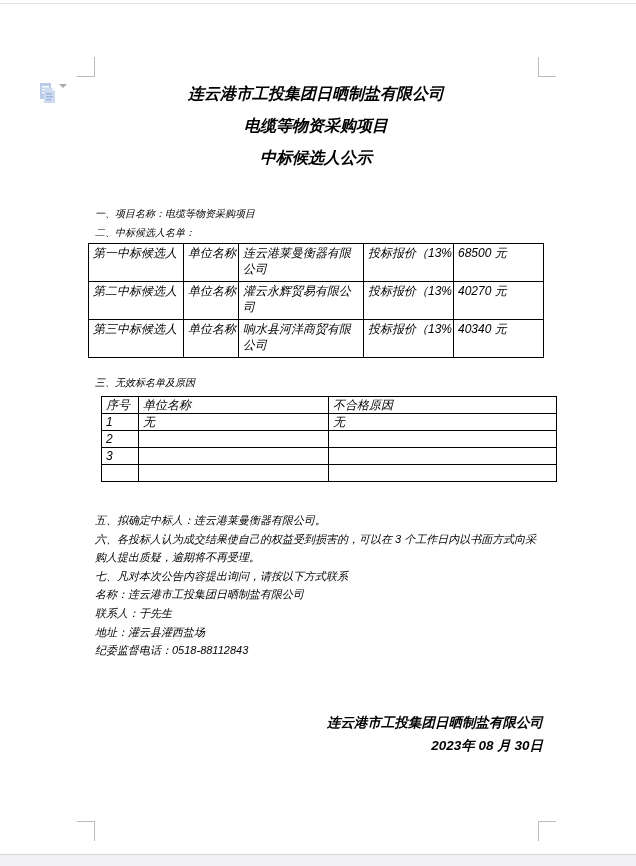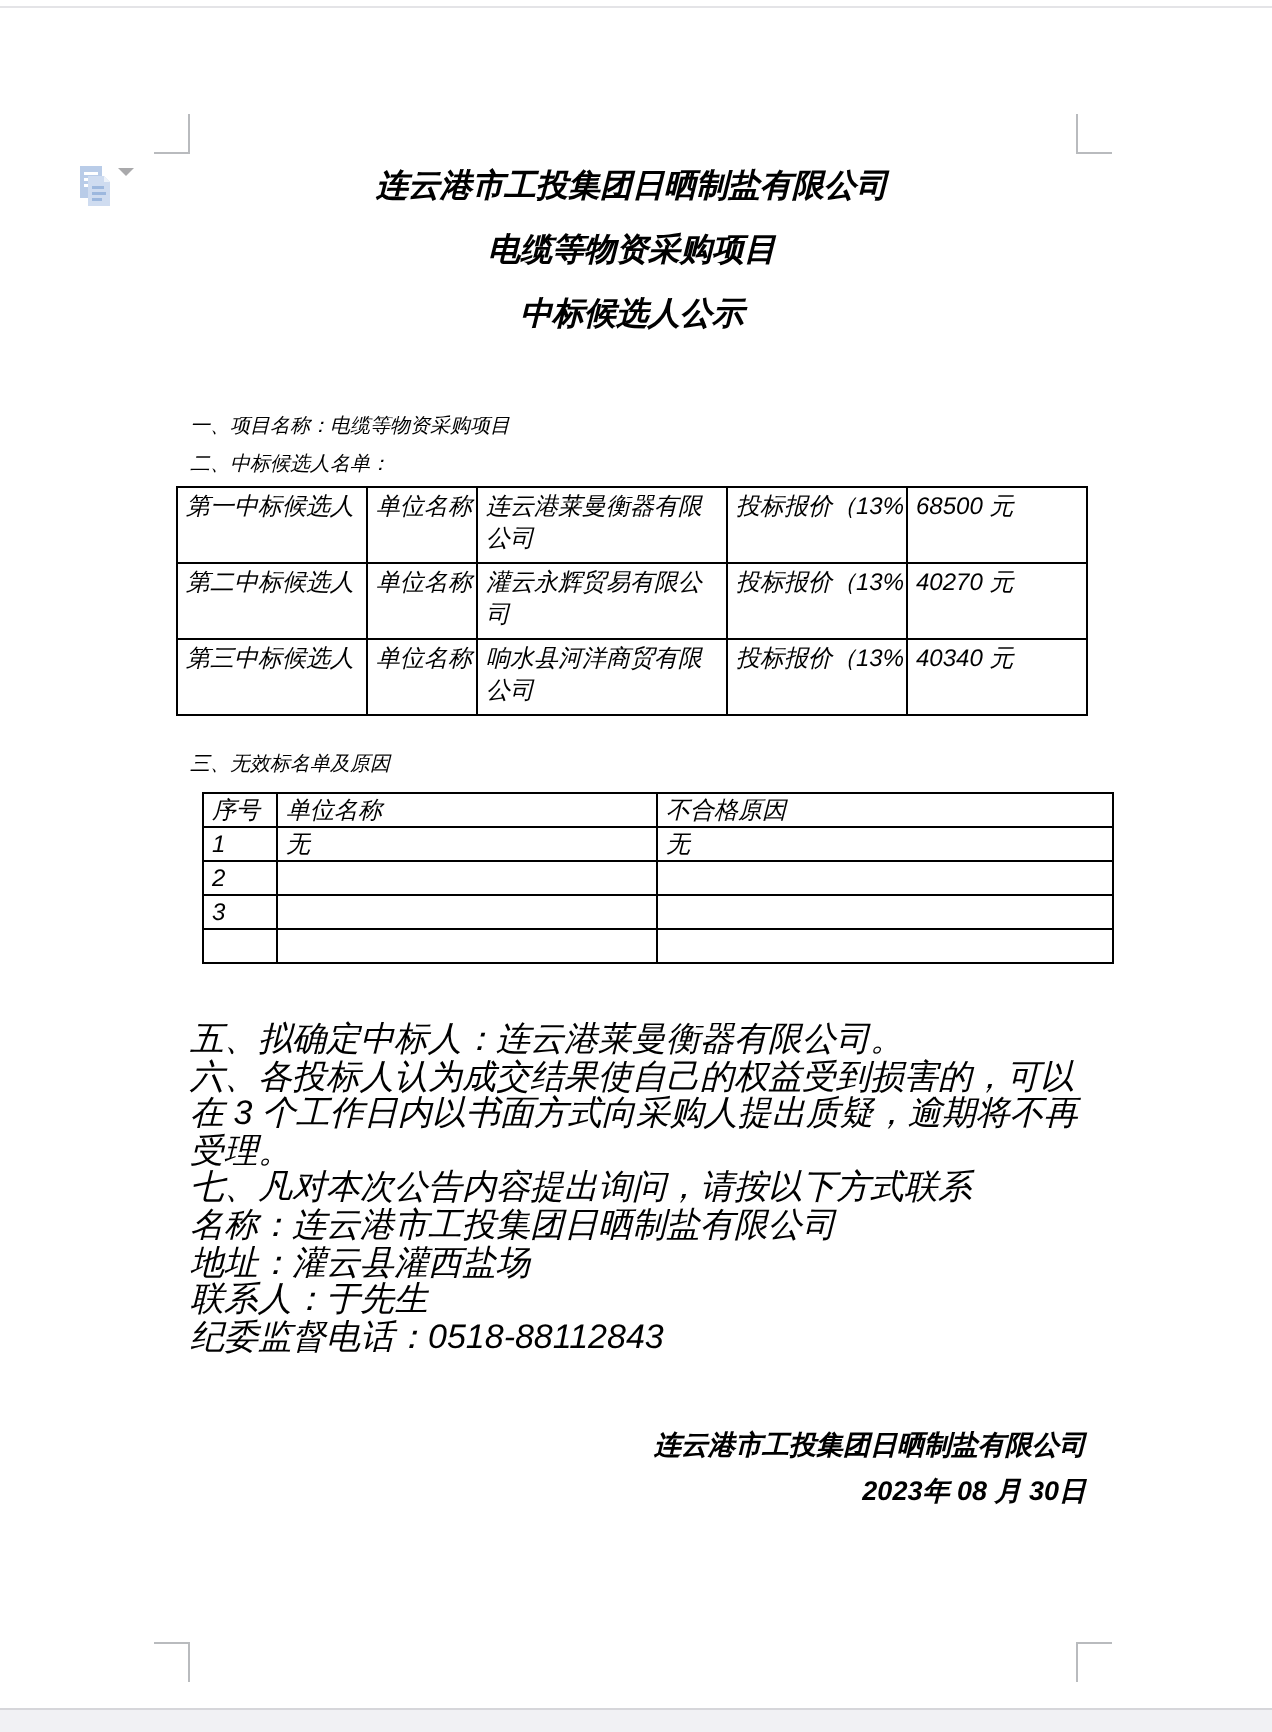--- a/index.html
+++ b/index.html
@@ -22,21 +22,21 @@
   
   .paste-btn{left:40px;top:83px;width:34px;height:22px;cursor:pointer;}
   .paste-ico{position:absolute;left:0;top:0;}
   .dd{position:absolute;left:19px;top:5px;width:9px;}
   .dd-bar{width:8px;height:2px;background:#a9a9ab;margin:0 auto 1px auto;}
   .dd-tri{width:0;height:0;margin:0 auto;border-left:4px solid transparent;border-right:4px solid transparent;border-top:4px solid #a9a9ab;}
   
   .doc-title{left:89px;width:454px;text-align:center;font-weight:bold;font-size:16px;line-height:20px;}
   
   .body-line{left:95px;width:450px;font-size:10px;line-height:18px;white-space:nowrap;}
-  .body-block{left:95px;width:448px;font-size:17px;line-height:18.6px;}
+  .body-block{left:95px;width:448px;font-size:11px;line-height:18.6px;}
   .body-block p{margin:0;}
   
   table{border-collapse:collapse;table-layout:fixed;background:#fff;}
   td,th{border:1px solid #000;font-weight:normal;text-align:left;overflow:hidden;}
   .tbl1{left:88px;top:243px;width:455px;}
   .tbl1 td{height:33px;vertical-align:top;padding:2px 4px;font-size:12px;line-height:15.5px;}
   .tbl1 .nowrap{white-space:nowrap;margin-left:27px;}
   .tbl2{left:89px;top:396px;width:455px;margin-left:12px;}
   .tbl2 td{height:16px;vertical-align:middle;padding:0 4px;font-size:12px;line-height:15px;white-space:nowrap;}
   
@@ -148,21 +148,21 @@
     <td></td>
   </tr>
 </tbody>
   </table>
 
 <div class="abs body-block" style="top:511px">
   <p>五、拟确定中标人：连云港莱曼衡器有限公司。</p>
   <p>六、各投标人认为成交结果使自己的权益受到损害的，可以在 3 个工作日内以书面方式向采购人提出质疑，逾期将不再受理。</p>
   <p>七、凡对本次公告内容提出询问，请按以下方式联系</p>
   <p>名称：连云港市工投集团日晒制盐有限公司</p>
+  <p>联系人：于先生</p>
   <p>地址：灌云县灌西盐场</p>
-  <p>联系人：于先生</p>
   <p>纪委监督电话：0518-88112843</p>
 </div>
 
 <div class="abs sig">
   <div>连云港市工投集团日晒制盐有限公司</div>
   <div>2023年 08 月 30日</div>
 </div>
 
 </body></html>

